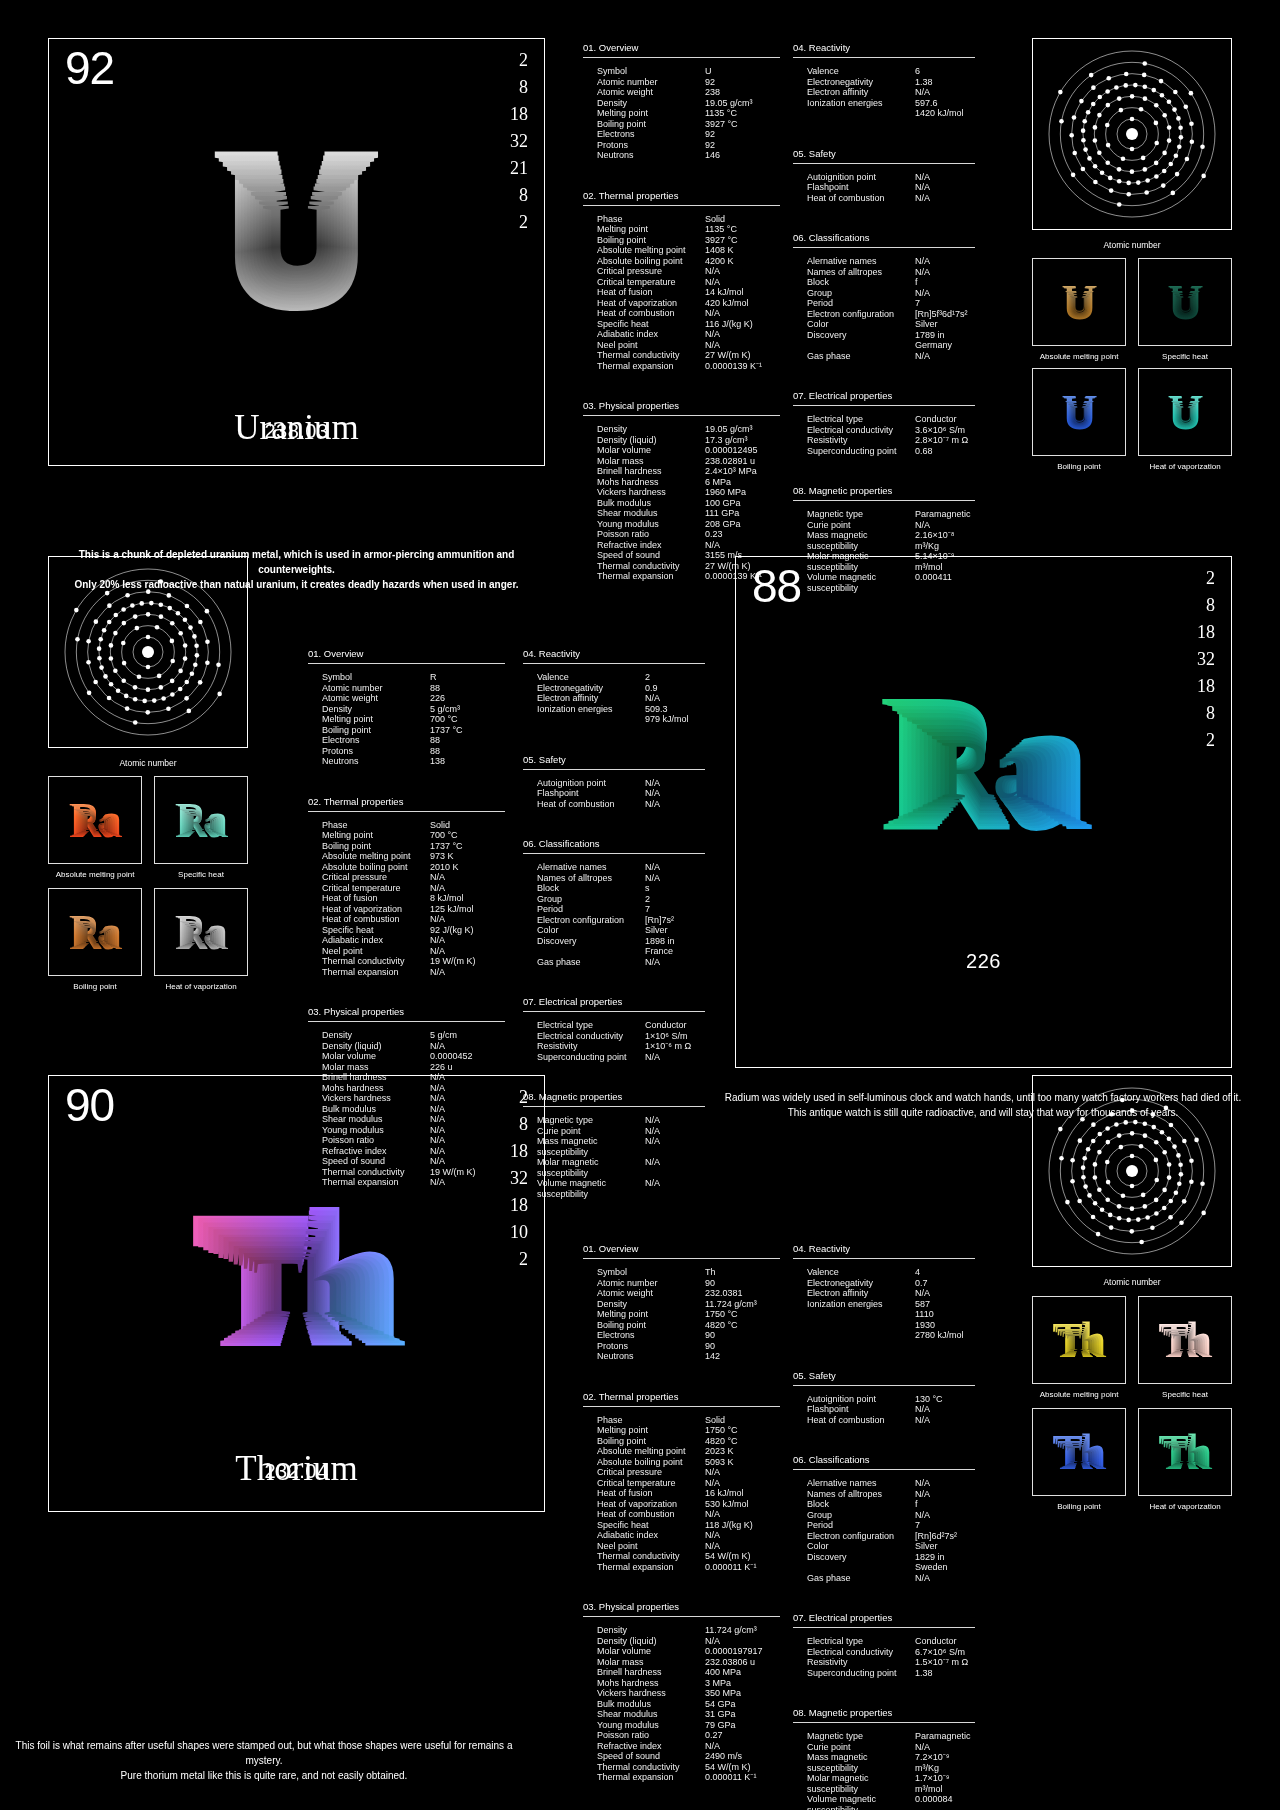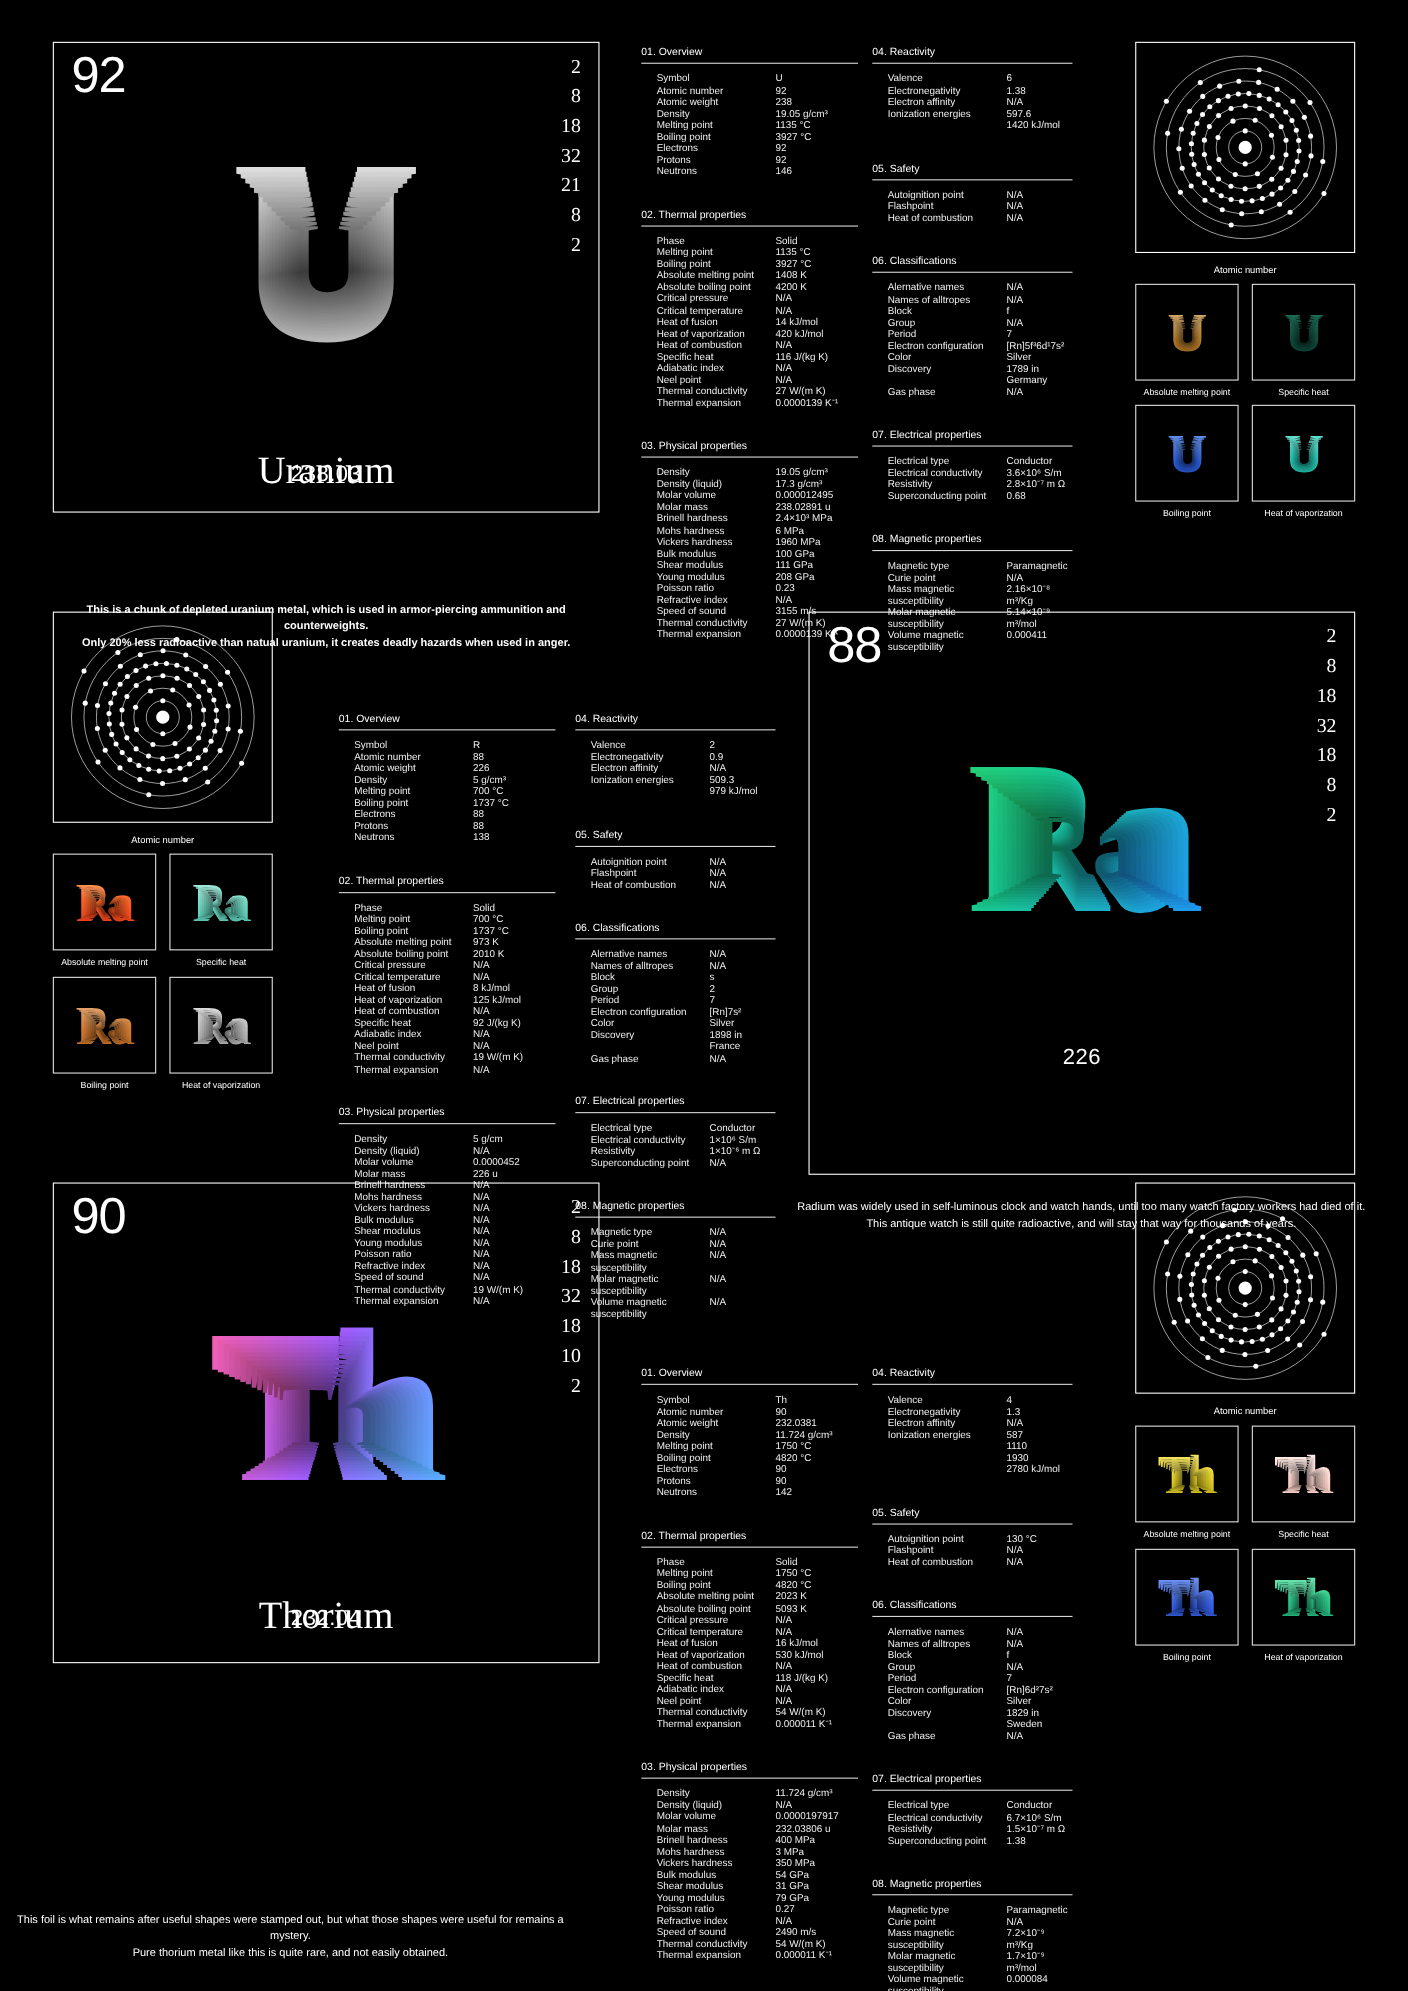--- a/index.html
+++ b/index.html
@@ -1227,21 +1227,21 @@
     </div>
   <div class="tcol" style="left:793px;top:1243px;width:182px;">
       <div class="tsec">
         <div class="tsec-h">04. Reactivity</div>
         <div class="trow">
           <span class="tl">Valence</span>
           <span class="tv">4</span>
         </div>
         <div class="trow">
           <span class="tl">Electronegativity</span>
-          <span class="tv">1.3</span>
+          <span class="tv">0.7</span>
         </div>
         <div class="trow">
           <span class="tl">Electron affinity</span>
           <span class="tv">N/A</span>
         </div>
         <div class="trow">
           <span class="tl">Ionization energies</span>
           <span class="tv">587
 1110
 1930

